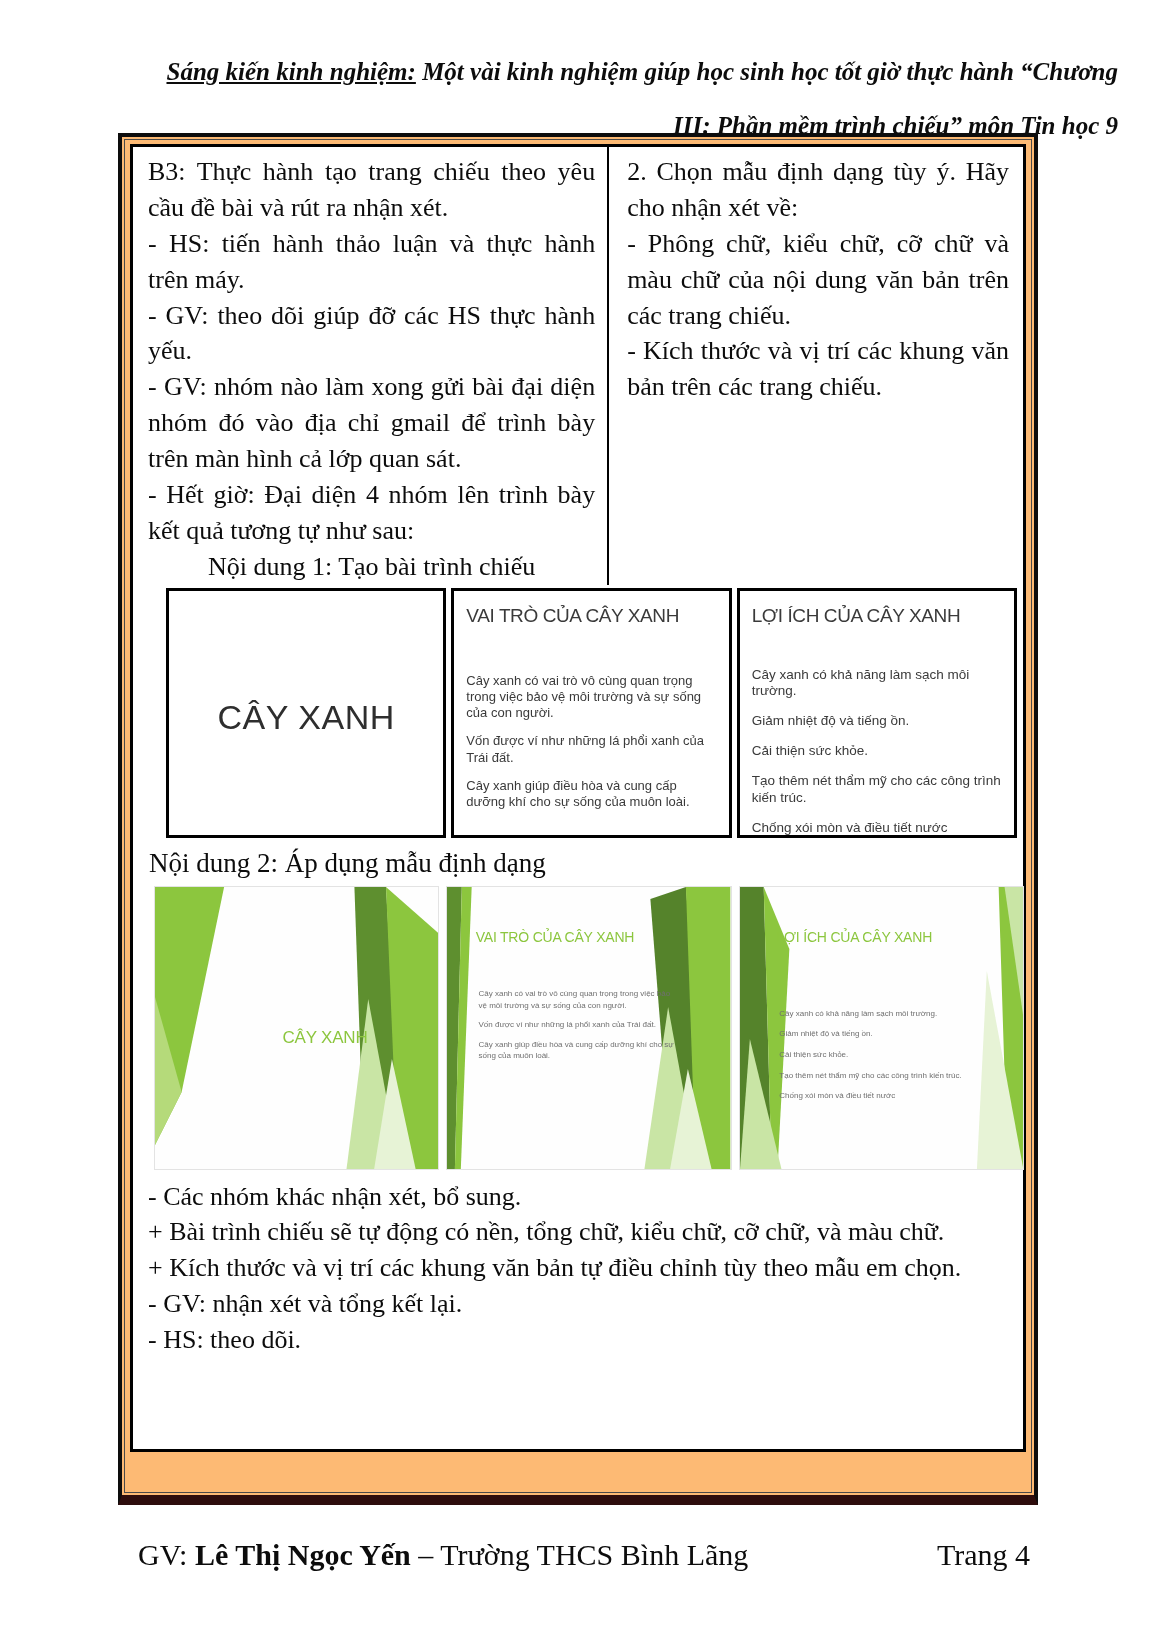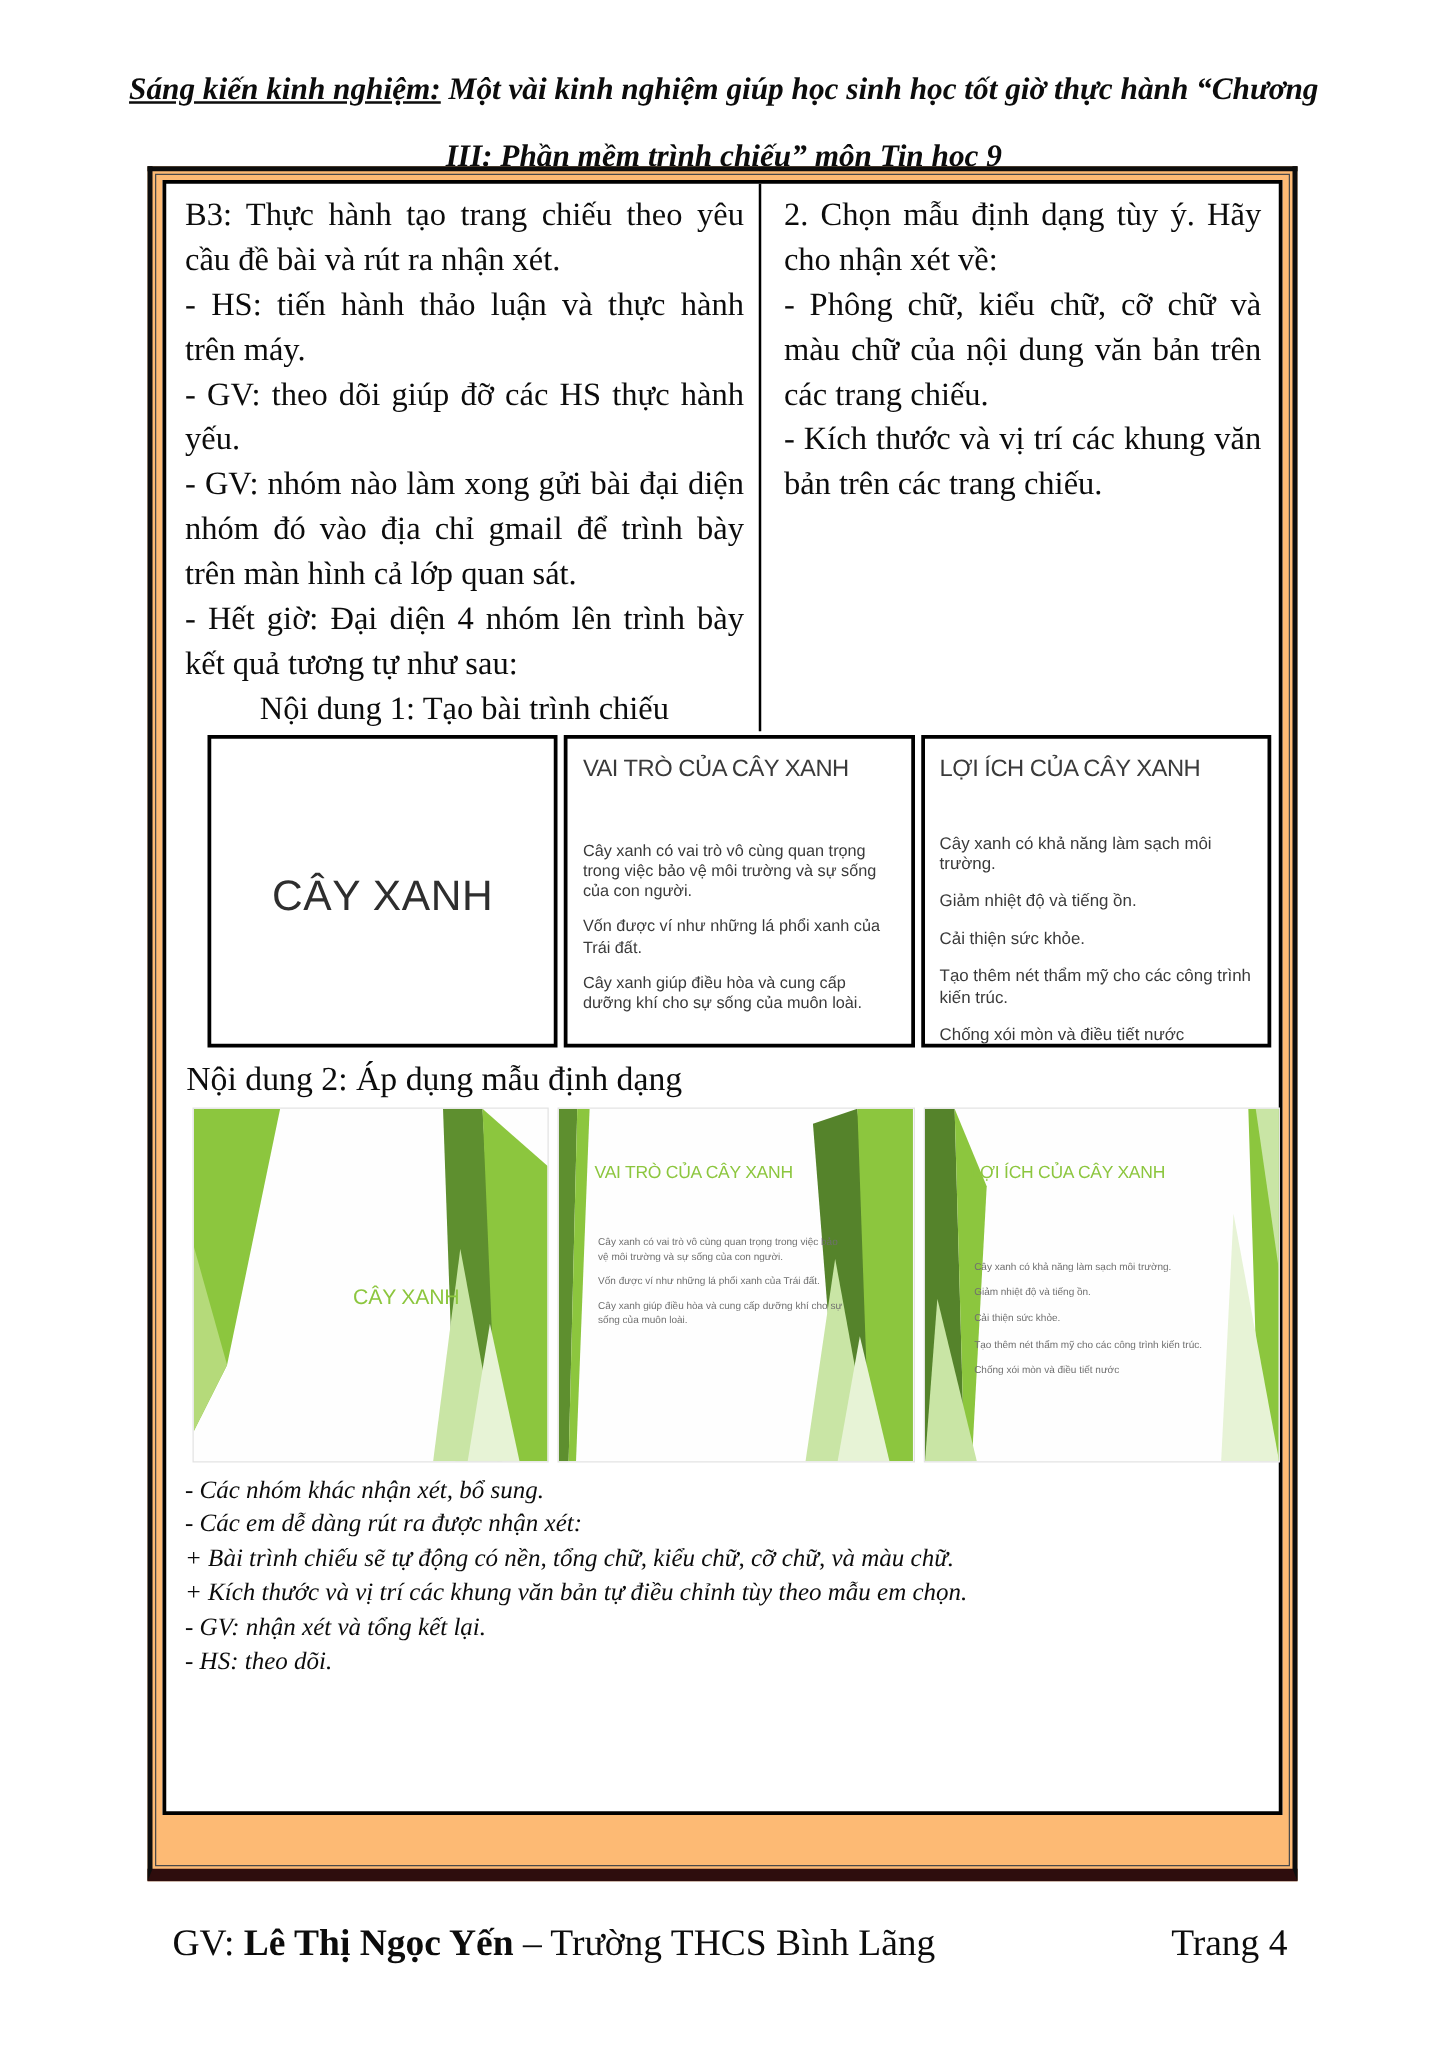--- a/index.html
+++ b/index.html
@@ -2,21 +2,21 @@
 <html><head>
 <meta charset="utf-8">
 <style>
   html,body { margin:0; padding:0; }
   body {
     width:1158px; height:1637px; position:relative; background:#ffffff;
     font-family:"Liberation Serif", serif; color:#0c0c0c; overflow:hidden;
   }
 
   
-  .header { position:absolute; top:58px; left:40px; right:40px; text-align:center;
+  .header { position:absolute; top:58px; left:40px; right:40px; text-align:right;
             font-size:25px; font-weight:bold; font-style:italic; line-height:1.1; }
   .header .line2 { margin-top:26px; }
   .header .underlined { text-decoration:underline; }
 
   
   .page-frame { position:absolute; left:118px; top:133px; width:912px; height:1358px;
                 border:4px solid #0d0d0d; border-bottom:10px solid #2e0d0d; background:#fdba74; }
   .page-frame-inner { position:absolute; inset:2px; border:1px solid #4a4a4a; }
 
   
@@ -52,21 +52,21 @@
   .g-title { position:absolute; color:#8cc63e; font-size:14px; letter-spacing:-0.2px; }
   .g-title-center { left:45%; top:50%; font-size:17px; }
   .g-head { left:10%; top:15%; }
   .g-head-c { left:13%; top:15%; }
   .g-body { position:absolute; left:11%; right:18%; top:36%; color:#6f6f6f; }
   .g-body p { font-size:8px; line-height:1.45; margin:0 0 8px 0; }
   .g-body-c { left:14%; right:16%; top:43%; }
   .g-body-c p { margin:0 0 9px 0; }
 
   
-  .notes { padding:10px 12px 0 15px; font-size:20px; line-height:1.38; text-align:justify;font-style:italic; }
+  .notes { padding:10px 12px 0 15px; font-size:26px; line-height:1.38; text-align:justify; }
   .notes p { margin:0; }
 
   
   .footer { position:absolute; left:138px; right:128px; top:1510px; display:flex;
             justify-content:space-between; font-size:30px;margin-top:28px; }
   .footer .bold { font-weight:bold; }
 </style>
 </head>
 <body>
 
@@ -176,21 +176,20 @@
               <p>Tạo thêm nét thẩm mỹ cho các công trình kiến trúc.</p>
               <p>Chống xói mòn và điều tiết nước</p>
             </div>
         </div>
 
       </div>
 
       <div class="notes">
 
       <p>- Các nhóm khác nhận xét, bổ sung.</p>
-          <p>- Các em dễ dàng rút ra được nhận xét:</p>
           <p>+ Bài trình chiếu sẽ tự động có nền, tổng chữ, kiểu chữ, cỡ chữ, và màu chữ.</p>
           <p>+ Kích thước và vị trí các khung văn bản tự điều chỉnh tùy theo mẫu em chọn.</p>
           <p>- GV: nhận xét và tổng kết lại.</p>
           <p>- HS: theo dõi.</p>
         </div>
 
     </div>
   </div>
 </div>
 

